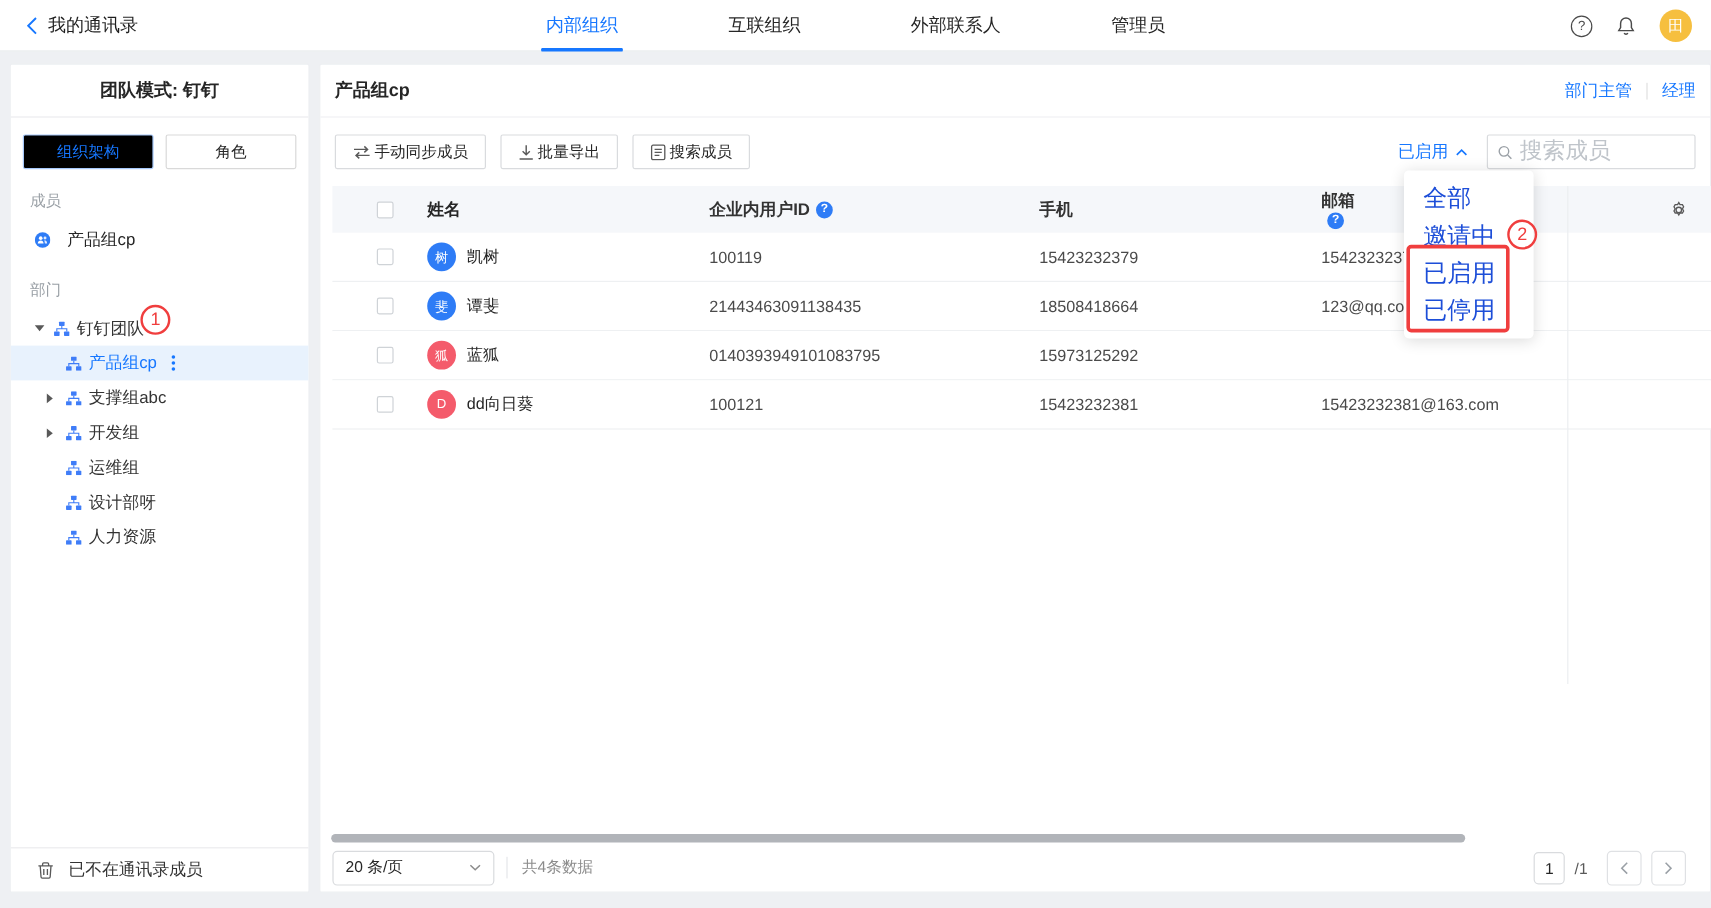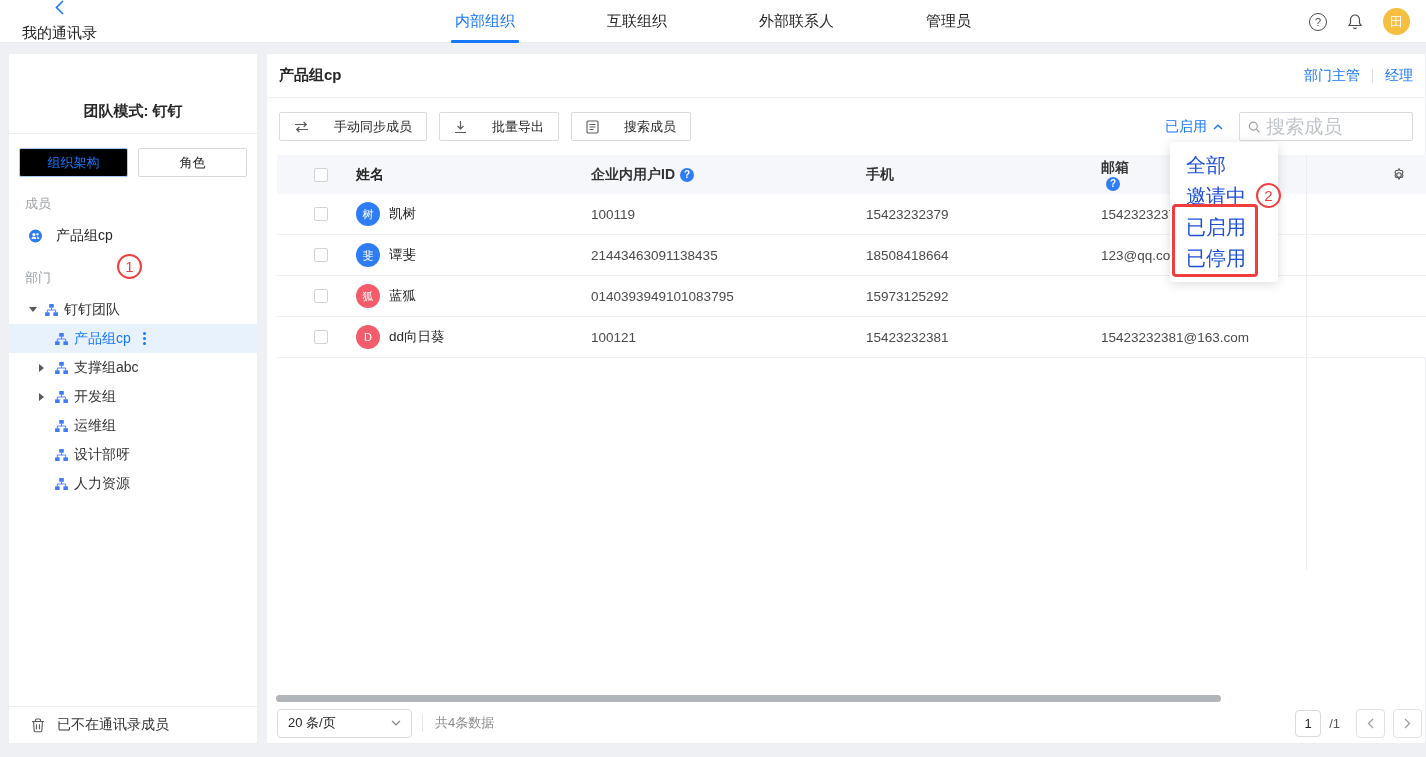--- a/index.html
+++ b/index.html
@@ -1,37 +1,37 @@
 <!DOCTYPE html>
 <html><head>
 <meta charset="utf-8">
 <style>
   * { margin:0; padding:0; box-sizing:border-box; }
   html,body { width:1426px; height:757px; overflow:hidden; }
   body { background:#eef0f3; font-family:"Liberation Sans","DejaVu Sans",sans-serif; color:#262626; font-size:14px; }
 
   
   .topbar { position:absolute; left:0; top:0; width:1426px; height:43px; background:#fff; border-bottom:1px solid #e7e9ec; z-index:30; }
-  .back { position:absolute; left:22px; top:0; height:43px; display:flex; align-items:center; gap:9px; cursor:pointer;flex-direction:column; }
+  .back { position:absolute; left:22px; top:0; height:43px; display:flex; align-items:center; gap:9px; cursor:pointer; }
   .back span { font-size:15px; color:#1f1f1f; }
   .tabs { position:absolute; left:50%; transform:translateX(-50%); height:43px; display:flex; gap:92px; }
   .tab { height:43px; display:flex; align-items:center; font-size:15px; color:#262626; position:relative; cursor:pointer; }
   .tab.active { color:#1677ff; }
   .tab.active::after { content:""; position:absolute; left:-4px; right:-4px; bottom:0; height:3px; background:#1677ff; border-radius:1px; }
   .top-icons { position:absolute; right:16px; top:0; height:43px; display:flex; align-items:center; gap:20px; }
   .help-circle { width:18px; height:18px; border:1.3px solid #4a4a4a; border-radius:50%; display:flex; align-items:center; justify-content:center; font-size:11px; color:#4a4a4a; }
   .avatar-top { width:27px; height:27px; border-radius:50%; background:#f6bf3f; color:#fff; display:flex; align-items:center; justify-content:center; font-size:13px; }
 
   
   .panel { position:absolute; top:53px; height:691px; background:#fff; border:1px solid #edeff2; border-radius:2px; }
   .sidebar { left:8px; width:250px; }
   .main { left:266px; width:1160px; }
 
   
-  .team-header { height:44px; display:flex; align-items:center; justify-content:center; font-size:15px; font-weight:bold; border-bottom:1px solid #ececee;margin-top:36px; }
+  .team-header { height:44px; display:flex; align-items:center; justify-content:center; font-size:15px; font-weight:bold; border-bottom:1px solid #ececee; }
   .toggle-row { display:flex; gap:10px; margin:14px 10px 0 10px; }
   .toggle-btn { flex:1; height:29px; display:flex; align-items:center; justify-content:center; font-size:13px; border:1px solid #d9d9d9; border-radius:2px; background:#fff; cursor:pointer; }
   .toggle-btn.active { color:#1677ff; border-color:#a6c8fa; background:#000000; }
   .section-label { margin:18px 0 8px 16px; font-size:13px; color:#9aa0a6; }
   .side-item { height:30px; display:flex; align-items:center; gap:8px; padding-left:20px; font-size:14px; cursor:pointer; }
   .tree { margin-top:4px; }
   .tree-item { height:29px; display:flex; align-items:center; font-size:14px; color:#333; cursor:pointer; }
   .tree-item.lv1 { padding-left:20px; }
   .tree-item.lv2 { padding-left:30px; }
   .tree-item.selected { background:#e8f2fd; color:#1677ff; }
@@ -45,21 +45,21 @@
 
   
   .main-title-row { height:44px; display:flex; align-items:center; padding:0 12px; border-bottom:1px solid #f0f1f3; }
   .main-title { font-size:15px; font-weight:bold; }
   .title-links { margin-left:auto; display:flex; align-items:center; font-size:14px; color:#1677ff; }
   .title-links .lnk { cursor:pointer; }
   .links-sep { width:1px; height:14px; background:#e0e0e0; margin:0 12px; }
 
   
   .toolbar { height:29px; margin:14px 12px 0 12px; display:flex; align-items:center; }
-  .tbtn { height:29px; display:flex; align-items:center; gap:25px; padding:0 14px; border:1px solid #d9dbde; border-radius:2px; background:#fff; font-size:13px; color:#262626; margin-right:12px; cursor:pointer; }
+  .tbtn { height:29px; display:flex; align-items:center; gap:3px; padding:0 14px; border:1px solid #d9dbde; border-radius:2px; background:#fff; font-size:13px; color:#262626; margin-right:12px; cursor:pointer; }
   .toolbar-right { margin-left:auto; display:flex; align-items:center; }
   .filter-trigger { display:flex; align-items:center; gap:6px; color:#1677ff; font-size:14px; margin-right:16px; cursor:pointer; }
   .search-box { width:174px; height:29px; border:1px solid #d9dbde; border-radius:2px; display:flex; align-items:center; gap:6px; padding:0 8px; background:#fff; }
   .search-box input { border:none; outline:none; width:100%; font-size:19px; color:#262626; font-family:inherit; }
   .search-box input::placeholder { color:#bfc4ca; }
 
   
   .table { position:relative; margin-left:10px; width:1150px; margin-top:14px; }
   .thead { height:39px; background:#f5f7fa; display:flex; align-items:center; font-weight:bold; font-size:14px; color:#333; }
   .trow { height:41px; display:flex; align-items:center; border-bottom:1px solid #eef0f2; font-size:13.5px; color:#4a4a4a; background:#fff; }
@@ -71,21 +71,21 @@
   .col-ops { flex:1; display:flex; justify-content:flex-end; padding-right:20px; }
   .checkbox { width:14px; height:14px; border:1px solid #cfd3d7; border-radius:2px; background:#fff; cursor:pointer; }
   .help-badge { width:14px; height:14px; border-radius:50%; background:#2e7cf6; color:#fff; font-size:10px; font-weight:bold; display:flex; align-items:center; justify-content:center; }
   .avatar { width:24px; height:24px; border-radius:50%; color:#fff; font-size:11px; display:flex; align-items:center; justify-content:center; flex:0 0 24px; }
   .avatar.blue { background:#2e7cf6; }
   .avatar.red { background:#f45b6b; }
   .vdivider { position:absolute; left:1029px; top:0; width:1px; height:415px; background:#eceef1; }
 
   
   .hscroll { position:absolute; left:9px; bottom:41px; width:945px; height:7px; border-radius:4px; background:#b1b4b9; cursor:pointer; }
-  .bottom-bar { position:absolute; left:0; bottom:0; width:100%; height:36px; display:flex; align-items:center; padding:0 3px 4px 10px; }
+  .bottom-bar { position:absolute; left:0; bottom:0; width:100%; height:36px; display:flex; align-items:center; padding:0 20px 4px 10px; }
   .page-size { width:135px; height:29px; border:1px solid #d9dbde; border-radius:4px; display:flex; align-items:center; padding:0 10px; font-size:13px; color:#262626; cursor:pointer; background:#fff; }
   .page-size .cd { margin-left:auto; display:flex; }
   .total-text { font-size:13px; color:#8c8c8c; border-left:1px solid #e4e6e9; margin-left:10px; padding-left:12px; }
   .pager { margin-left:auto; display:flex; align-items:center; gap:8px; }
   .page-input { width:26px; height:27px; border:1px solid #d9dbde; border-radius:4px; text-align:center; font-size:13px; color:#262626; outline:none; font-family:inherit; }
   .page-total { font-size:13px; color:#595959; margin-right:8px; }
   .pg-btn { width:29px; height:29px; border:1px solid #dfe1e4; border-radius:4px; background:#fff; display:flex; align-items:center; justify-content:center; color:#9aa0a6; font-size:14px; cursor:pointer; }
 
   
   .dropdown { position:absolute; left:1170px; top:142px; width:108px; background:#fff; border-radius:4px; box-shadow:0 2px 12px rgba(0,0,0,.14); padding:8px 0; z-index:40; }

